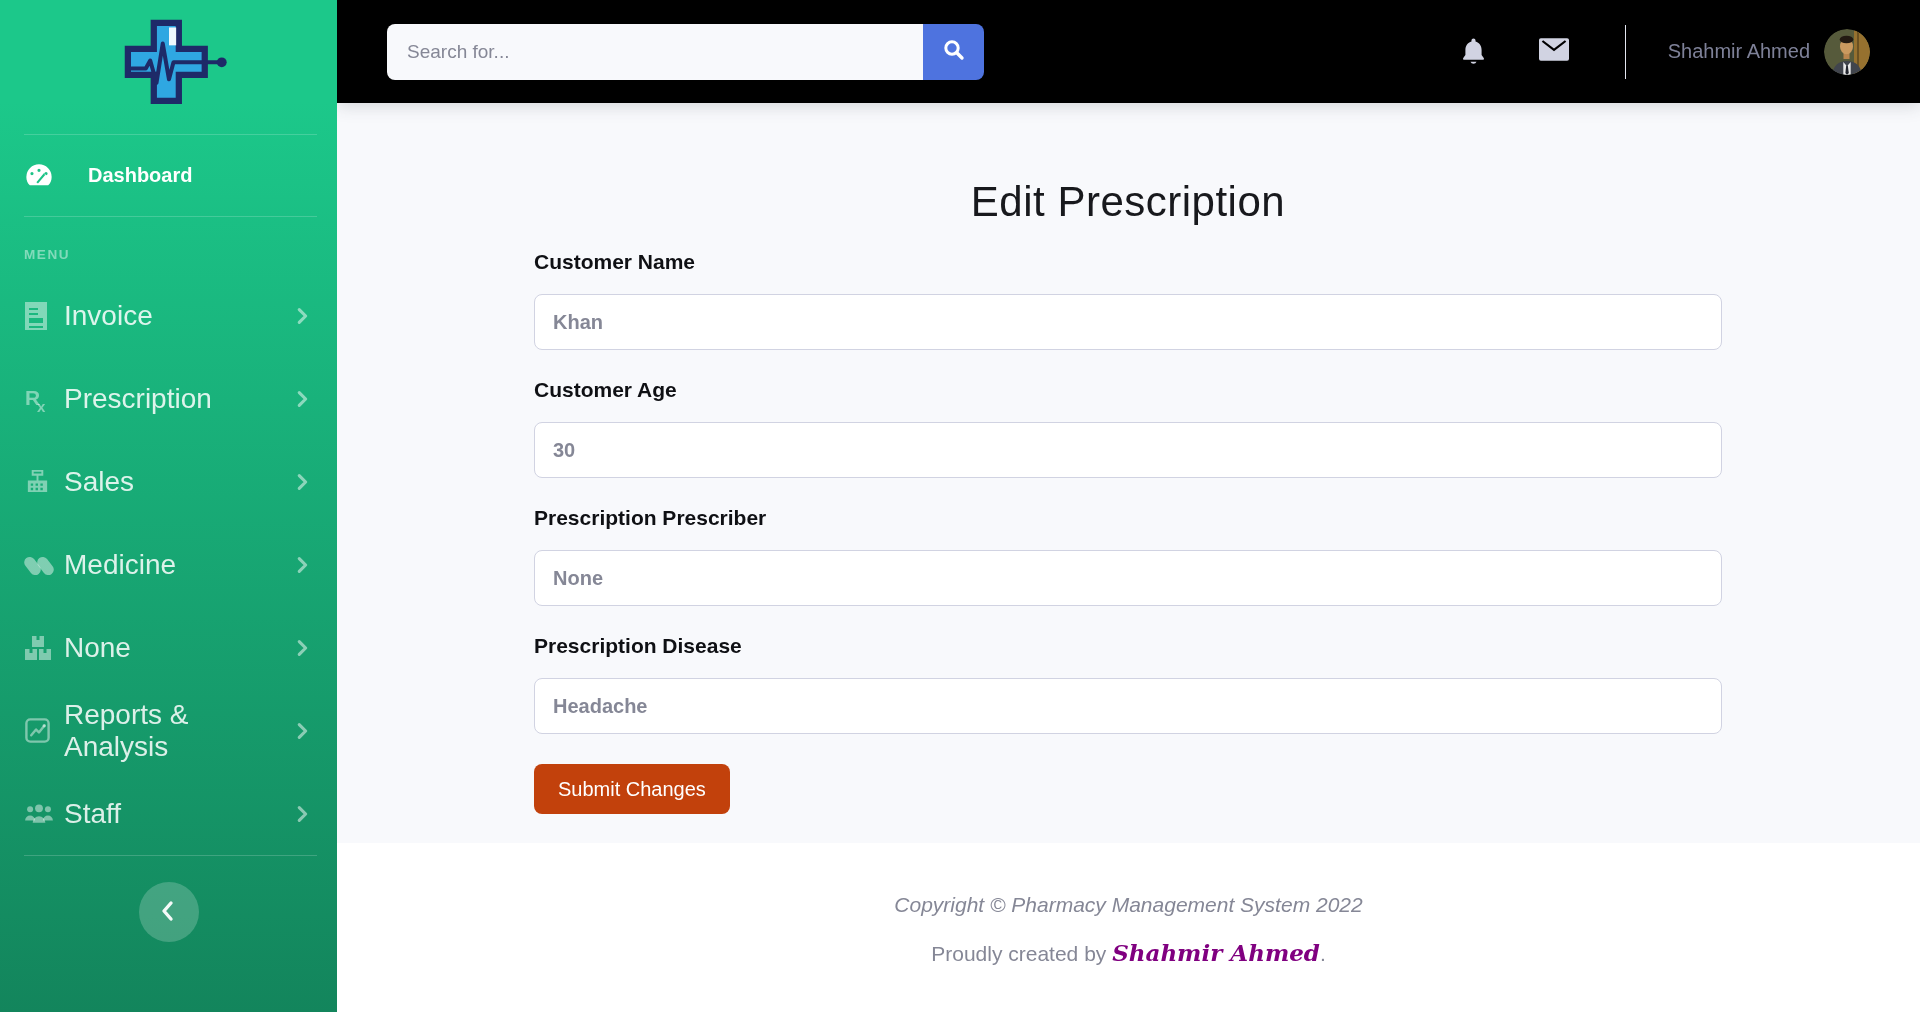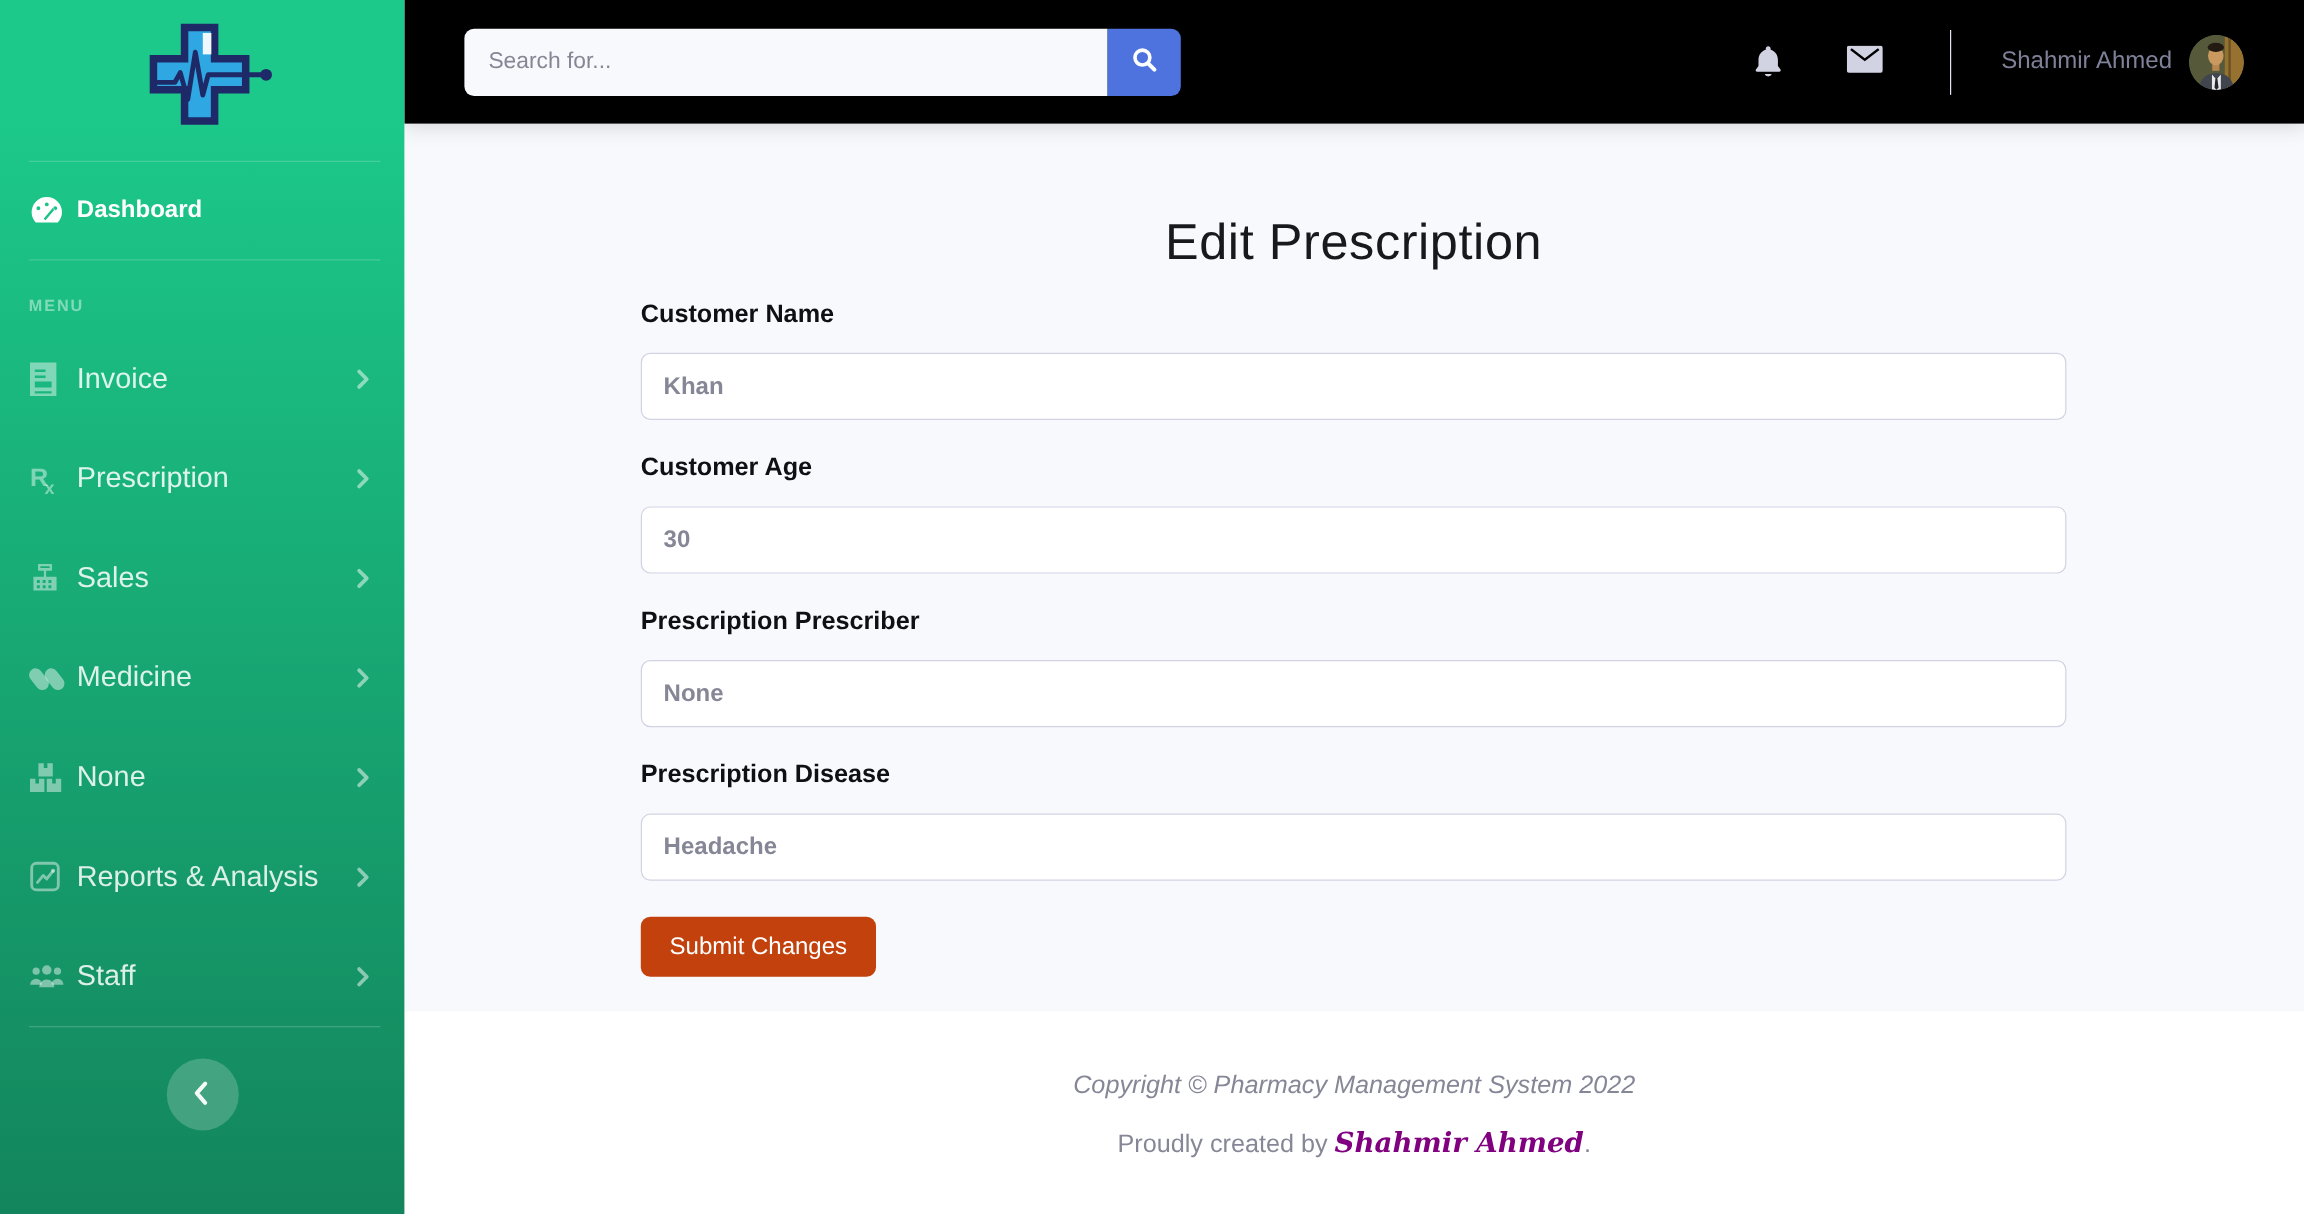--- a/index.html
+++ b/index.html
@@ -16,23 +16,23 @@
     background: linear-gradient(180deg, #1cc88a 10%, #13855c 100%);
     display: flex; flex-direction: column; z-index: 10;
   }
   .brand { height: 134px; display: flex; align-items: center; justify-content: center; cursor: pointer; }
   .sb-divider { border: 0; border-top: 1px solid rgba(255,255,255,0.18); margin: 0 20px 0 24px; }
   .sb-item {
     display: flex; align-items: center;
     padding: 0 24px 0 24px; cursor: pointer; color: #fff;
   }
   .sb-item .icn { width: 36px; display: flex; align-items: center; justify-content: flex-start; color: rgba(255,255,255,0.45); flex: 0 0 36px; }
-  .sb-item .lbl { font-size: 24px; color: rgba(255,255,255,0.85); margin-left: 4px; }
+  .sb-item .lbl { font-size: 28px; color: rgba(255,255,255,0.85); margin-left: 4px; }
   .sb-item .chev { margin-left: auto; color: rgba(255,255,255,0.5); display: flex; }
-  .sb-dashboard { height: 81px; }
+  .sb-dashboard { height: 81px; gap: 24px; }
   .sb-dashboard .icn { color: #ffffff; }
   .sb-dashboard .lbl { color: #ffffff; font-weight: bold; font-size: 20px; }
   .menu-heading {
     padding: 30px 0 12px 24px; font-size: 13.5px; font-weight: bold;
     letter-spacing: 1.6px; color: rgba(255,255,255,0.45);
   }
   .sb-nav { display: flex; flex-direction: column; }
   .sb-nav .sb-item { height: 83px; }
   .collapse-wrap { margin-top: 26px; display: flex; justify-content: center; }
   .collapse-btn {

